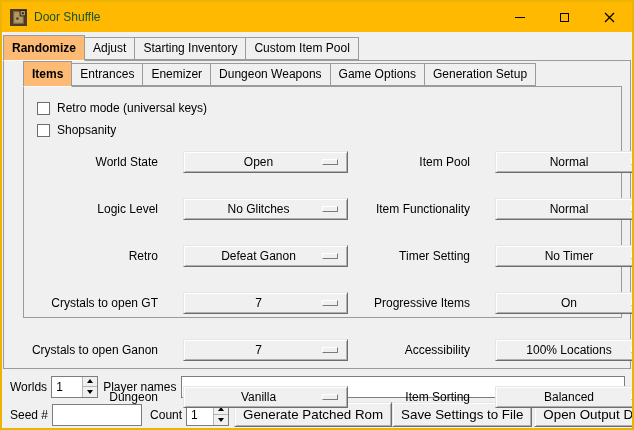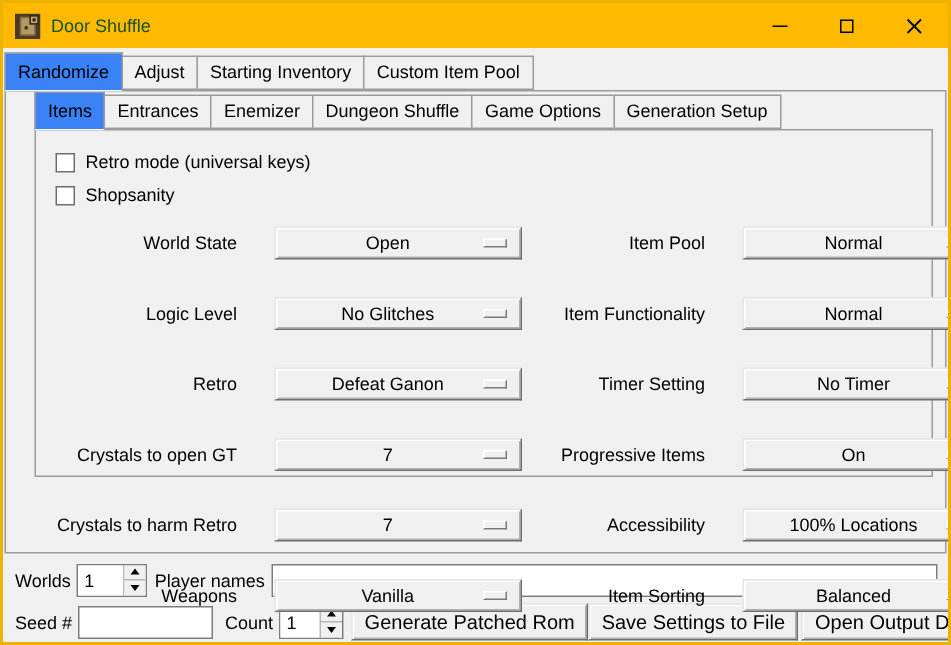--- a/index.html
+++ b/index.html
@@ -25,23 +25,23 @@
   .glyph-max { width:9px; height:9px; border:1px solid #000; }
   
   .tabs-row { display:flex; align-items:flex-end; position:relative; z-index:3; }
   .tabs-main { margin:3px 1px 0 1px; }
   .tab {
     background:#f0f0f0; border:1px solid #9b9b9b;
     padding:3px 8px 4px 8px; white-space:nowrap; cursor:default;
   }
   .tab + .tab { margin-left:-1px; }
   .tab.active {
-    background:#3b82f6; padding-top:5px; padding-bottom:5px;
+    background:#fdba74; padding-top:5px; padding-bottom:5px;
     margin-bottom:-1px; border-bottom:1px solid #fcfcfc;
-    position:relative; z-index:4;
+    position:relative; z-index:4;font-weight:bold;
   }
   .pane {
     position:relative; z-index:1;
     border:1px solid #9b9b9b; background:#f0f0f0;
   }
   .outer-pane { margin:0 1px; height:309px; }
   .tabs-sub { margin:0 0 0 19px; padding-top:0; }
   .inner-pane { margin:0 8px 0 19px; height:232px; padding-top:10px; }
   
   .cb-row { display:flex; align-items:center; height:22px; padding-left:13px; }
@@ -145,21 +145,21 @@
     <div class="tab"><span>Starting Inventory</span></div>
     <div class="tab"><span>Custom Item Pool</span></div>
   </div>
 
   <div class="pane outer-pane">
 
     <div class="tabs-row tabs-sub">
       <div class="tab active"><span>Items</span></div>
       <div class="tab"><span>Entrances</span></div>
       <div class="tab"><span>Enemizer</span></div>
-      <div class="tab"><span>Dungeon Shuffle</span></div>
+      <div class="tab"><span>Dungeon Weapons</span></div>
       <div class="tab"><span>Game Options</span></div>
       <div class="tab"><span>Generation Setup</span></div>
     </div>
 
     <div class="pane inner-pane">
 
       <div class="cb-row">
         <div class="cb-box"></div>
         <span class="cb-label">Retro mode (universal keys)</span>
       </div>
@@ -207,32 +207,32 @@
         <div class="optmenu">
           <span class="optmenu-value">7</span>
           <span class="opt-ind"></span>
         </div>
         <div class="opt-label">Progressive Items</div>
         <div class="optmenu">
           <span class="optmenu-value">On</span>
           <span class="opt-ind"></span>
         </div>
 
-        <div class="opt-label">Crystals to harm Retro</div>
+        <div class="opt-label">Crystals to open Ganon</div>
         <div class="optmenu">
           <span class="optmenu-value">7</span>
           <span class="opt-ind"></span>
         </div>
         <div class="opt-label">Accessibility</div>
         <div class="optmenu">
           <span class="optmenu-value">100% Locations</span>
           <span class="opt-ind"></span>
         </div>
 
-        <div class="opt-label">Weapons</div>
+        <div class="opt-label">Dungeon</div>
         <div class="optmenu">
           <span class="optmenu-value">Vanilla</span>
           <span class="opt-ind"></span>
         </div>
         <div class="opt-label">Item Sorting</div>
         <div class="optmenu">
           <span class="optmenu-value">Balanced</span>
           <span class="opt-ind"></span>
         </div>
 

